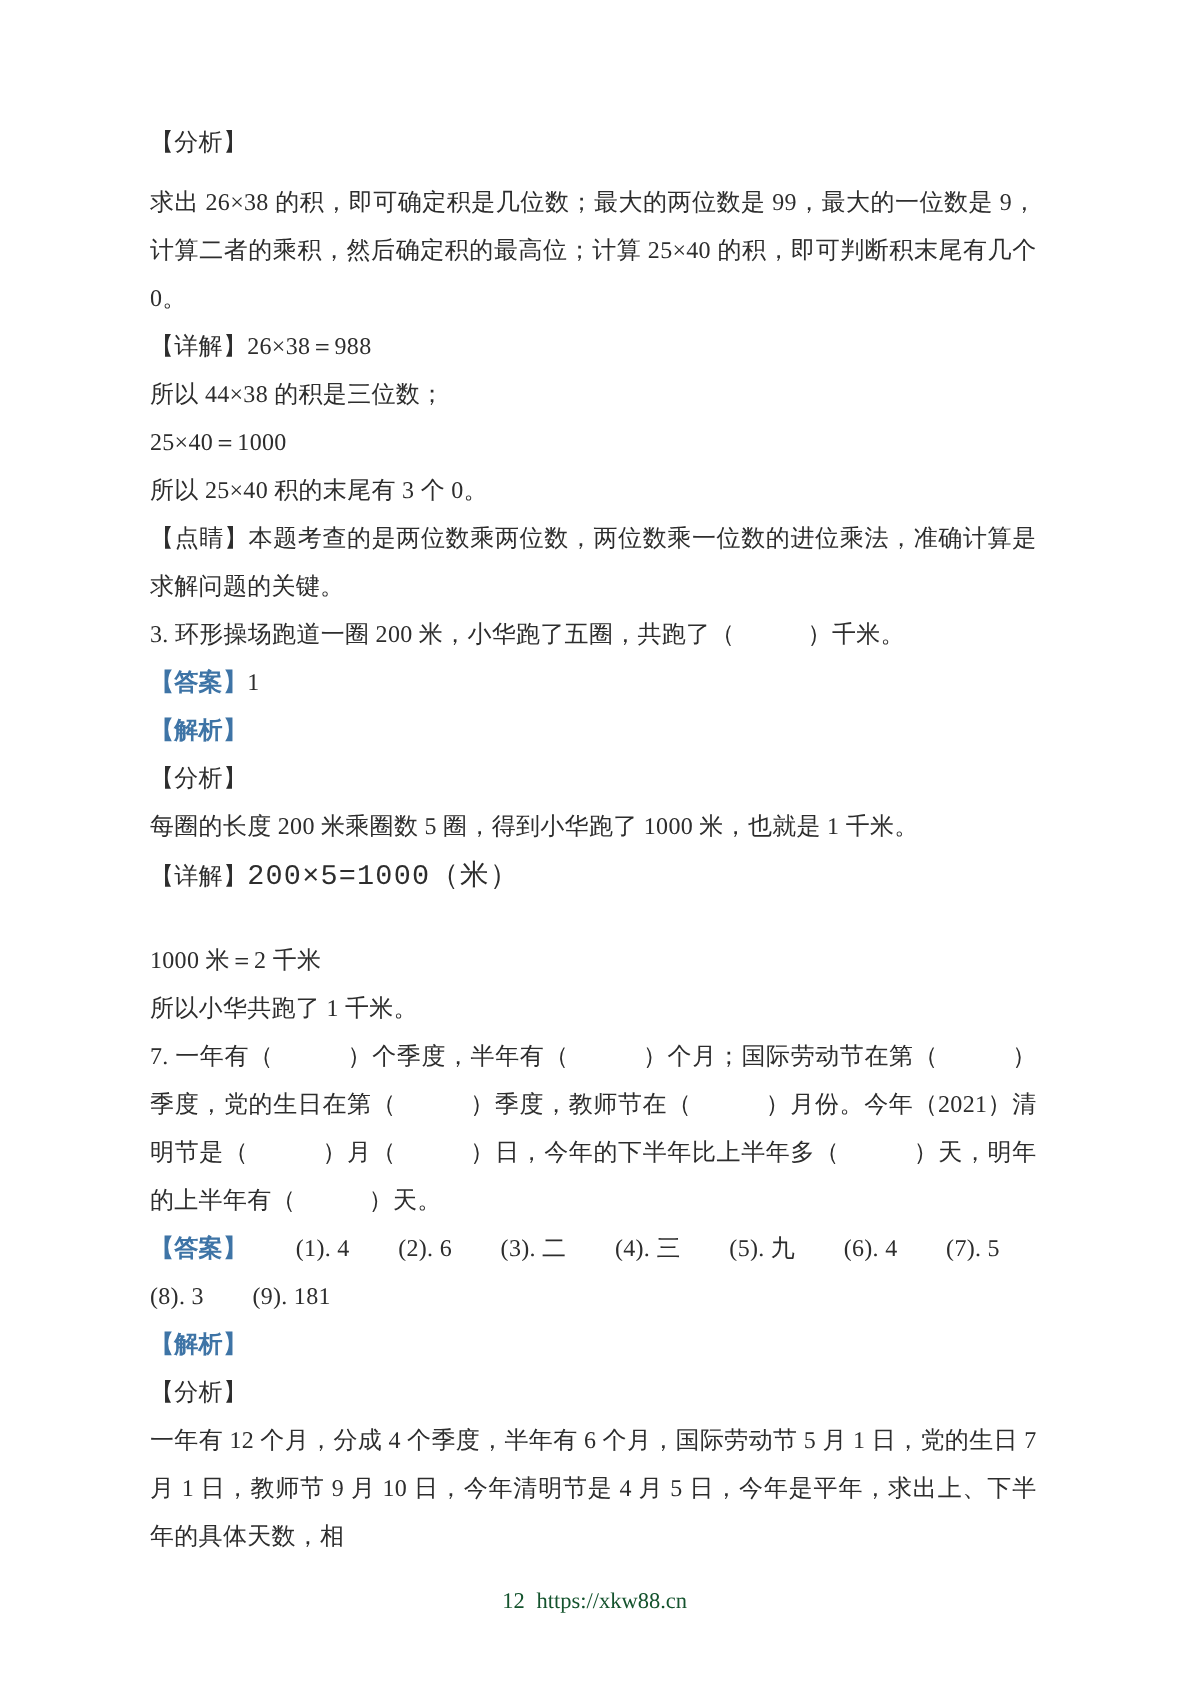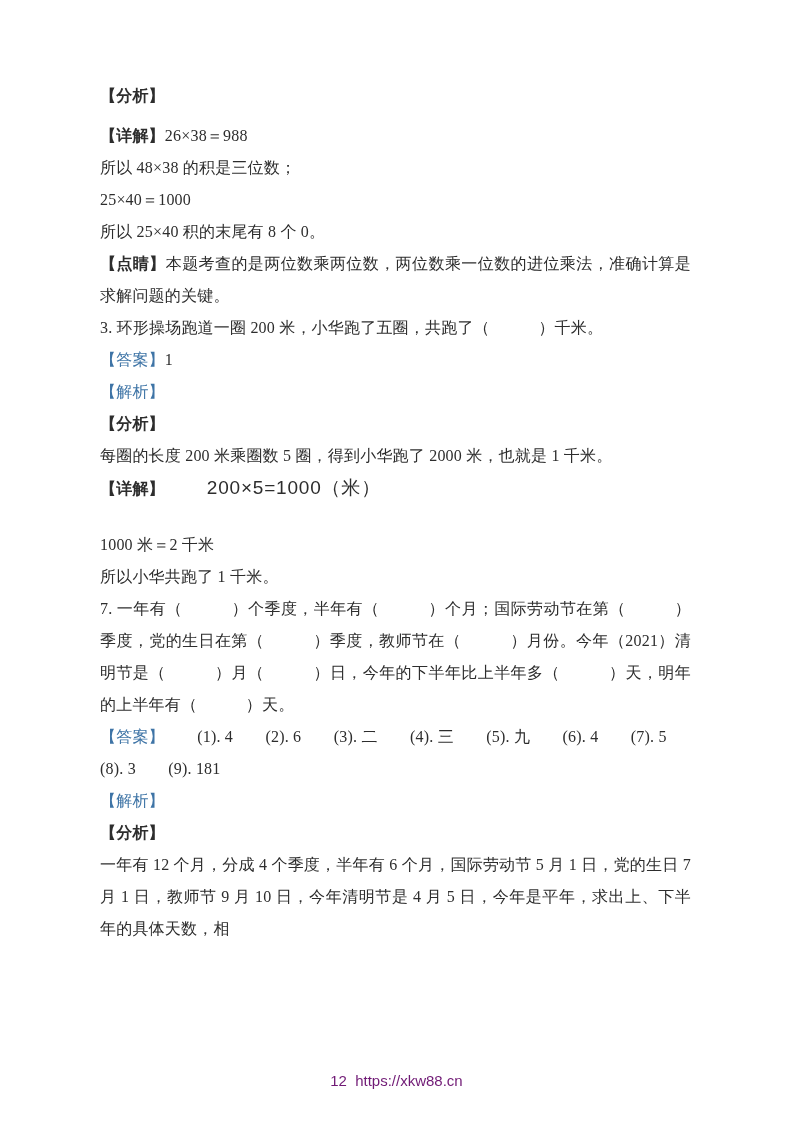--- a/index.html
+++ b/index.html
@@ -15,54 +15,53 @@
     position: absolute;
     left: 100px; top: 80px; width: 591px;
     font-size: 16px;
     line-height: 32px;
     letter-spacing: 0.2px;
   }
   p.line { margin: 0; }
   p.justify { text-align: justify; text-justify: inter-ideograph; }
   p.headgap { margin-bottom: 8px; }
   p.eq { margin-bottom: 24px; }
-  span.label { font-weight: bold; }
-  span.blue { font-weight: normal; color: var(--accent-blue, #3e74a6); }
+  span.label { font-weight: normal; }
+  span.blue { font-weight: bold; color: var(--accent-blue, #3e74a6); }
   span.math {
-    font-family: Liberation Sans, sans-serif;
+    font-family: Liberation Mono, monospace;
     font-size: 19px;
     letter-spacing: 0.8px;
-    margin-left: 42px;
   }
   .footer {
     position: absolute;
     left: 0; top: 1060px; width: 100%;
     text-align: center;
-    font-family: Liberation Sans, sans-serif;
+    font-family: Liberation Serif, serif;
     font-size: 15px;
-    color: #701a75;
-    margin-top: 12px;
+    color: #14532d;
   }
   .footer span { margin: 0 2px; }
 </style>
 </head>
 <body style="background: rgb(255, 255, 255); color: rgb(45, 45, 45);">
 
 <div class="doc">
     <p class="line headgap"><span class="label">【分析】</span></p>
+    <p class="line justify"><span class="body">求出 26×38 的积，即可确定积是几位数；最大的两位数是 99，最大的一位数是 9，计算二者的乘积，然后确定积的最高位；计算 25×40 的积，即可判断积末尾有几个 0。</span></p>
     <p class="line"><span class="label">【详解】</span><span class="body">26×38＝988</span></p>
-    <p class="line"><span class="body">所以 48×38 的积是三位数；</span></p>
+    <p class="line"><span class="body">所以 44×38 的积是三位数；</span></p>
     <p class="line"><span class="body">25×40＝1000</span></p>
-    <p class="line"><span class="body">所以 25×40 积的末尾有 8 个 0。</span></p>
+    <p class="line"><span class="body">所以 25×40 积的末尾有 3 个 0。</span></p>
     <p class="line justify"><span class="label">【点睛】</span><span class="body">本题考查的是两位数乘两位数，两位数乘一位数的进位乘法，准确计算是求解问题的关键。</span></p>
     <p class="line"><span class="body">3. 环形操场跑道一圈 200 米，小华跑了五圈，共跑了（　　　）千米。</span></p>
     <p class="line"><span class="blue">【答案】</span><span class="body">1</span></p>
     <p class="line"><span class="blue">【解析】</span></p>
     <p class="line"><span class="label">【分析】</span></p>
-    <p class="line"><span class="body">每圈的长度 200 米乘圈数 5 圈，得到小华跑了 2000 米，也就是 1 千米。</span></p>
+    <p class="line"><span class="body">每圈的长度 200 米乘圈数 5 圈，得到小华跑了 1000 米，也就是 1 千米。</span></p>
     <p class="line eq"><span class="label">【详解】</span><span class="math">200×5=1000（米）</span></p>
     <p class="line"><span class="body">1000 米＝2 千米</span></p>
     <p class="line"><span class="body">所以小华共跑了 1 千米。</span></p>
     <p class="line justify"><span class="body">7. 一年有（　　　）个季度，半年有（　　　）个月；国际劳动节在第（　　　）季度，党的生日在第（　　　）季度，教师节在（　　　）月份。今年（2021）清明节是（　　　）月（　　　）日，今年的下半年比上半年多（　　　）天，明年的上半年有（　　　）天。</span></p>
     <p class="line"><span class="blue">【答案】</span><span class="body">　　(1). 4　　(2). 6　　(3). 二　　(4). 三　　(5). 九　　(6). 4　　(7). 5　　(8). 3　　(9). 181</span></p>
     <p class="line"><span class="blue">【解析】</span></p>
     <p class="line"><span class="label">【分析】</span></p>
     <p class="line justify"><span class="body">一年有 12 个月，分成 4 个季度，半年有 6 个月，国际劳动节 5 月 1 日，党的生日 7 月 1 日，教师节 9 月 10 日，今年清明节是 4 月 5 日，今年是平年，求出上、下半年的具体天数，相</span></p>
   </div>
 

